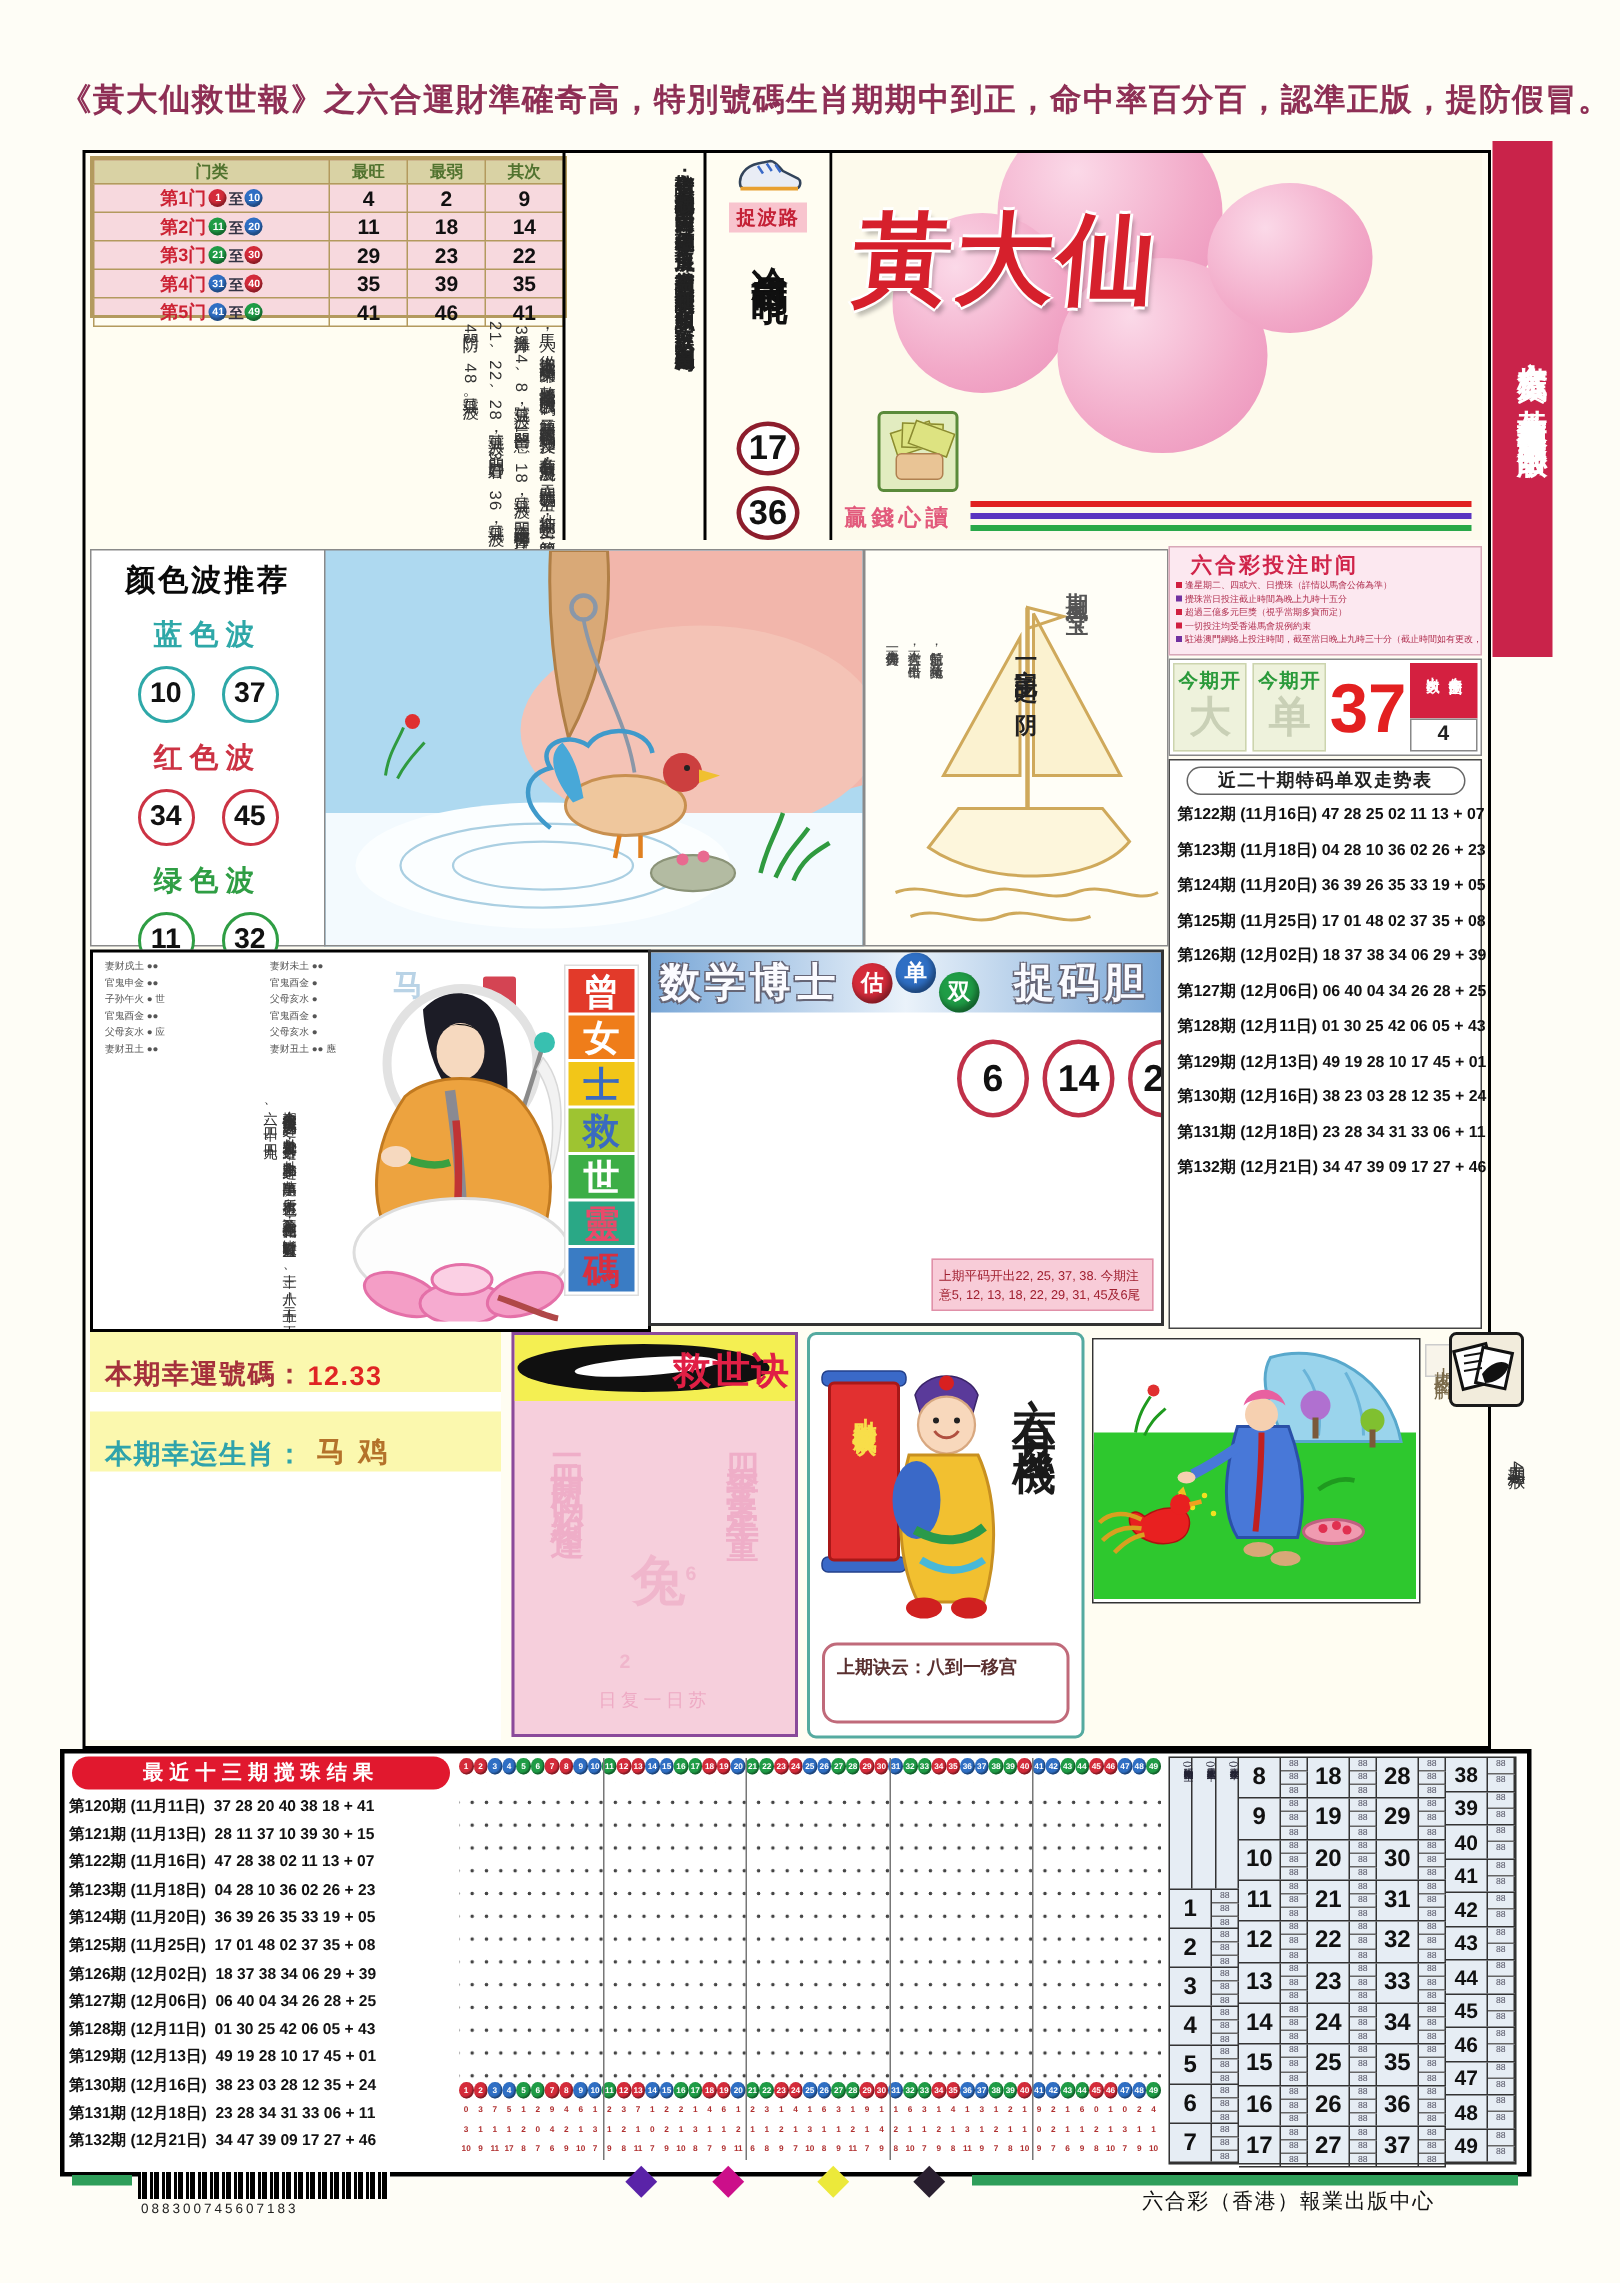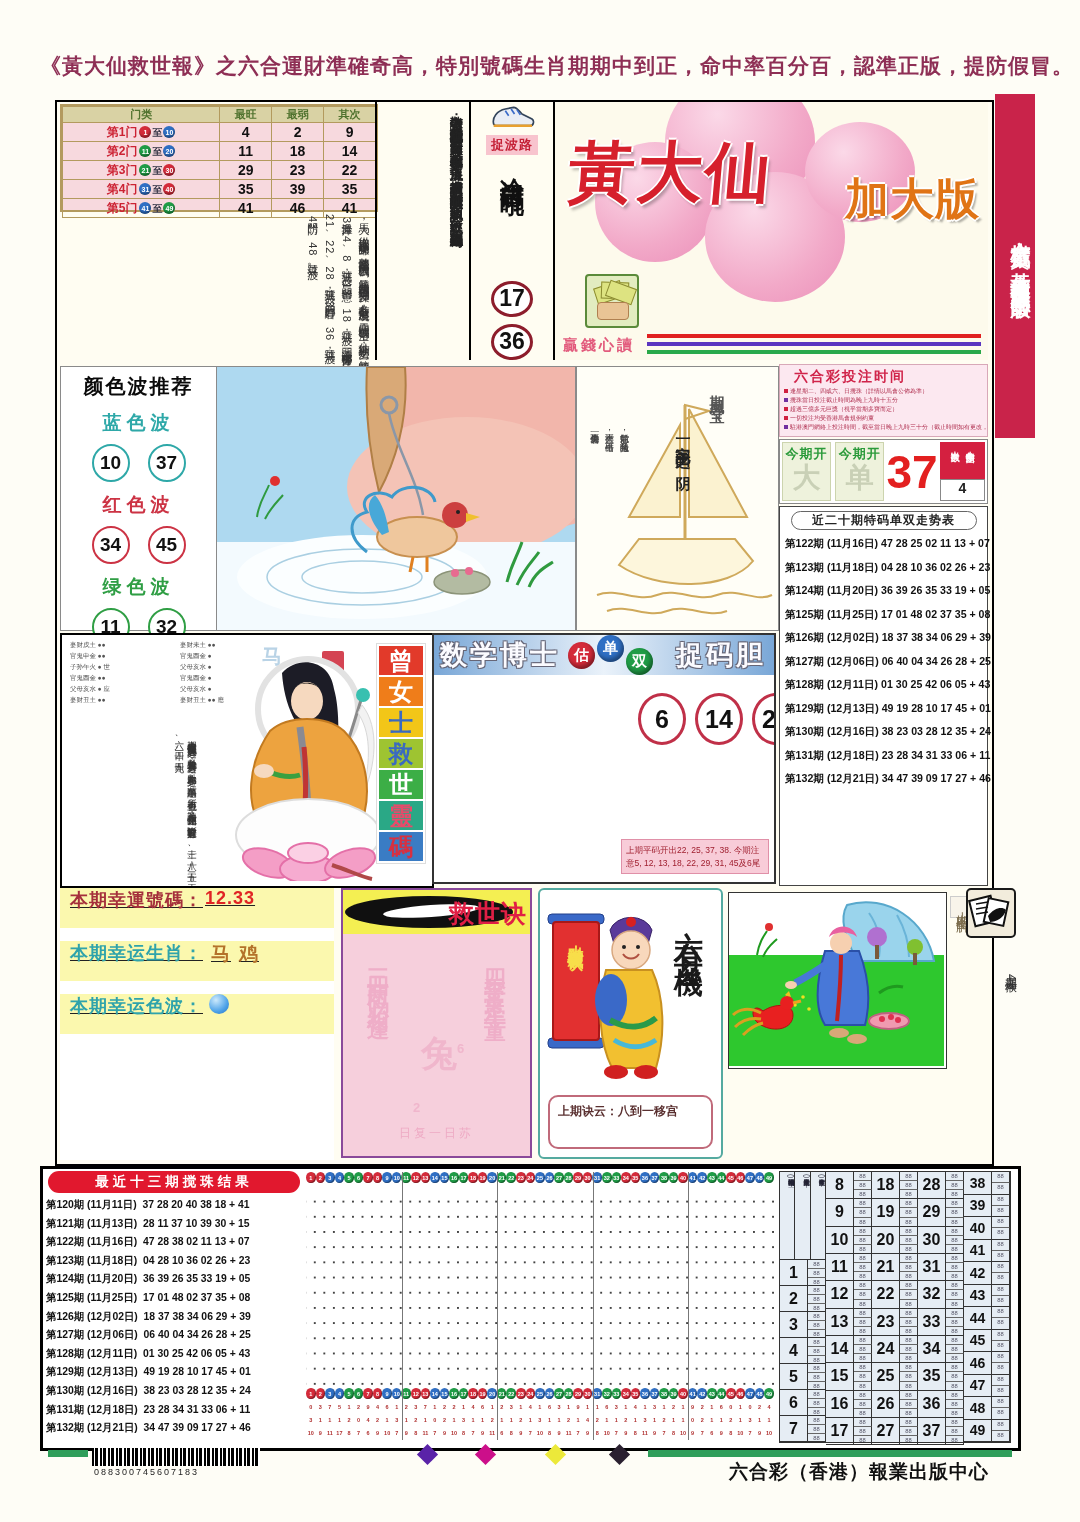--- a/index.html
+++ b/index.html
@@ -105,22 +105,22 @@
   .flower-p{position:absolute;background:#fbf7e2;border-radius:50%;}
   #mathnums{position:absolute;left:204px;top:58px;display:flex;gap:9px;}
   .mnum{width:42px;height:46px;border:3px solid #c03048;border-radius:50%;display:flex;align-items:center;justify-content:center;
         font-size:25px;font-weight:bold;color:#111;background:#fff;}
   #baijie{position:absolute;left:18px;bottom:8px;font-size:24px;font-weight:bold;color:#fff;letter-spacing:14px;
           text-shadow:1px 1px 0 #c05070,-1px -1px 0 #c05070,1px -1px 0 #c05070,-1px 1px 0 #c05070;}
   #mathnote{position:absolute;right:5px;bottom:8px;width:148px;background:#f8ccd8;border:1px solid #e090a8;
             font-size:8.5px;color:#a02030;padding:4px;line-height:1.45;box-sizing:border-box;}
   
   #luckybox{left:60px;top:888px;width:274px;height:272px;background:#fff;}
-  .lucky-row{height:40px;background:#fbf8ae;display:flex;align-items:flex-start;padding-left:10px;margin-bottom:13px;
-             font-size:18px;font-weight:bold;letter-spacing:1px;text-decoration:underline;}
+  .lucky-row{height:40px;background:#fbf8ae;display:flex;align-items:flex-end;padding-left:10px;margin-bottom:13px;
+             font-size:18px;font-weight:bold;letter-spacing:1px;}
   .l-red{color:#a5303c;} .l-teal{color:#2fa3ab;} .val-red{color:#e02424;margin-left:2px;}
   .zo{color:#b4722a;font-size:19px;margin-left:8px;}
   .blueball{display:inline-block;width:20px;height:20px;border-radius:50%;margin-left:6px;
             background:radial-gradient(circle at 35% 30%,#cdeafc,#4da2e8 60%,#2471c4);}
   
   #juebox{left:341px;top:888px;width:191px;height:270px;border:2px solid #8a4a9a;background:#f6cfdc;box-sizing:border-box;overflow:hidden;}
   #juehead{height:44px;background:#f4ef52;position:relative;}
   #jueswoosh{position:absolute;left:2px;top:6px;width:168px;height:32px;background:#101010;border-radius:50%;}
   #jueswoosh:after{content:"";position:absolute;left:38px;top:9px;width:96px;height:12px;background:#fff;border-radius:50%;transform:rotate(-4deg);}
   #juetitle{position:absolute;right:3px;top:7px;font-size:25px;font-weight:bold;color:#e01f45;letter-spacing:1px;}
@@ -163,21 +163,21 @@
   .ssub{flex:1;display:flex;flex-direction:column;}
   .ssub div{flex:1;border-bottom:1px solid #666;border-right:1px solid #333;font-size:5.8px;color:#556;text-align:center;line-height:1.4;}
   .ssub div:last-child{border-bottom:none;}
   
   #gbar1{left:48px;top:1450px;width:40px;height:7px;background:#2f9e5a;}
   #barcode{left:92px;top:1448px;width:168px;height:18px;
            background:repeating-linear-gradient(90deg,#000 0 2px,#fff 2px 3px,#000 3px 6px,#fff 6px 8px);}
   #bcnum{left:94px;top:1467px;font-size:9px;color:#222;letter-spacing:2px;}
   .dmd{position:absolute;top:1447px;width:15px;height:15px;transform:rotate(45deg);}
   #gbar2{left:648px;top:1450px;width:364px;height:7px;background:#2f9e5a;}
-  #publisher{left:706px;top:1459px;width:306px;text-align:center;font-size:19px;font-weight:bold;color:#111;letter-spacing:1px;}
+  #publisher{left:706px;top:1459px;width:306px;text-align:center;font-size:14px;font-weight:normal;color:#111;letter-spacing:1px;}
 </style>
 </head>
 <body>
 
 <div id="page">
 
   <div class="abs" id="headline">《黃大仙救世報》之六合運財準確奇高，特別號碼生肖期期中到正，命中率百分百，認準正版，提防假冒。</div>
   <div class="abs" id="mainbox"></div>
   <div class="abs v" id="sidebanner">六合權威：《黃大仙救世報加大版》强勢出版！</div>
   <div class="abs v" id="sidenote">上期开猴46</div>
@@ -240,21 +240,20 @@
     <div class="coldnum">17</div>
     <div class="coldnum">36</div>
   </div>
 
   <div class="abs" id="banner">
     <div class="petal" style="left:110px;top:-30px;width:150px;height:140px;"></div>
     <div class="petal" style="left:40px;top:40px;width:120px;height:120px;"></div>
     <div class="petal" style="left:150px;top:70px;width:140px;height:130px;"></div>
     <div class="petal" style="left:250px;top:20px;width:110px;height:100px;"></div>
     <div class="abs" id="title1">黃大仙</div>
-    <div class="abs" id="title2">加大版</div>
     <div class="abs" id="moneyicon">
       <div class="note" style="left:8px;top:8px;transform:rotate(-18deg);"></div>
       <div class="note" style="left:14px;top:6px;transform:rotate(2deg);"></div>
       <div class="note" style="left:20px;top:8px;transform:rotate(20deg);"></div>
       <div style="position:absolute;left:10px;top:26px;width:30px;height:16px;background:#e9c495;border:1px solid #b08050;border-radius:4px;"></div>
     </div>
     <div class="abs" id="moneylabel">贏錢心讀</div>
     <div class="stripe" style="top:232px;background:#e02020;"></div>
     <div class="stripe" style="top:240px;background:#5a35c0;"></div>
     <div class="stripe" style="top:248px;background:#28a848;"></div>
@@ -446,24 +445,20 @@
 
   <div class="abs" id="luckybox">
       <div class="lucky-row">
         <span class="l-red">本期幸運號碼：</span>
         <span class="val-red">12.33</span>
       </div>
       <div class="lucky-row">
         <span class="l-teal">本期幸运生肖：</span>
         <span class="zo">马</span>
         <span class="zo">鸡</span>
-      </div>
-      <div class="lucky-row">
-        <span class="l-teal">本期幸运色波：</span>
-        <span class="blueball"></span>
       </div>
     </div>
 
   <div class="abs" id="juebox">
     <div id="juehead">
       <div id="jueswoosh"></div>
       <div id="juetitle">救世诀</div>
     </div>
     <div class="juecol v" style="right:20px;top:62px;">四季常常牵牛童</div>
     <div class="juecol v" style="left:20px;top:62px;">三四两码必相逢</div>

